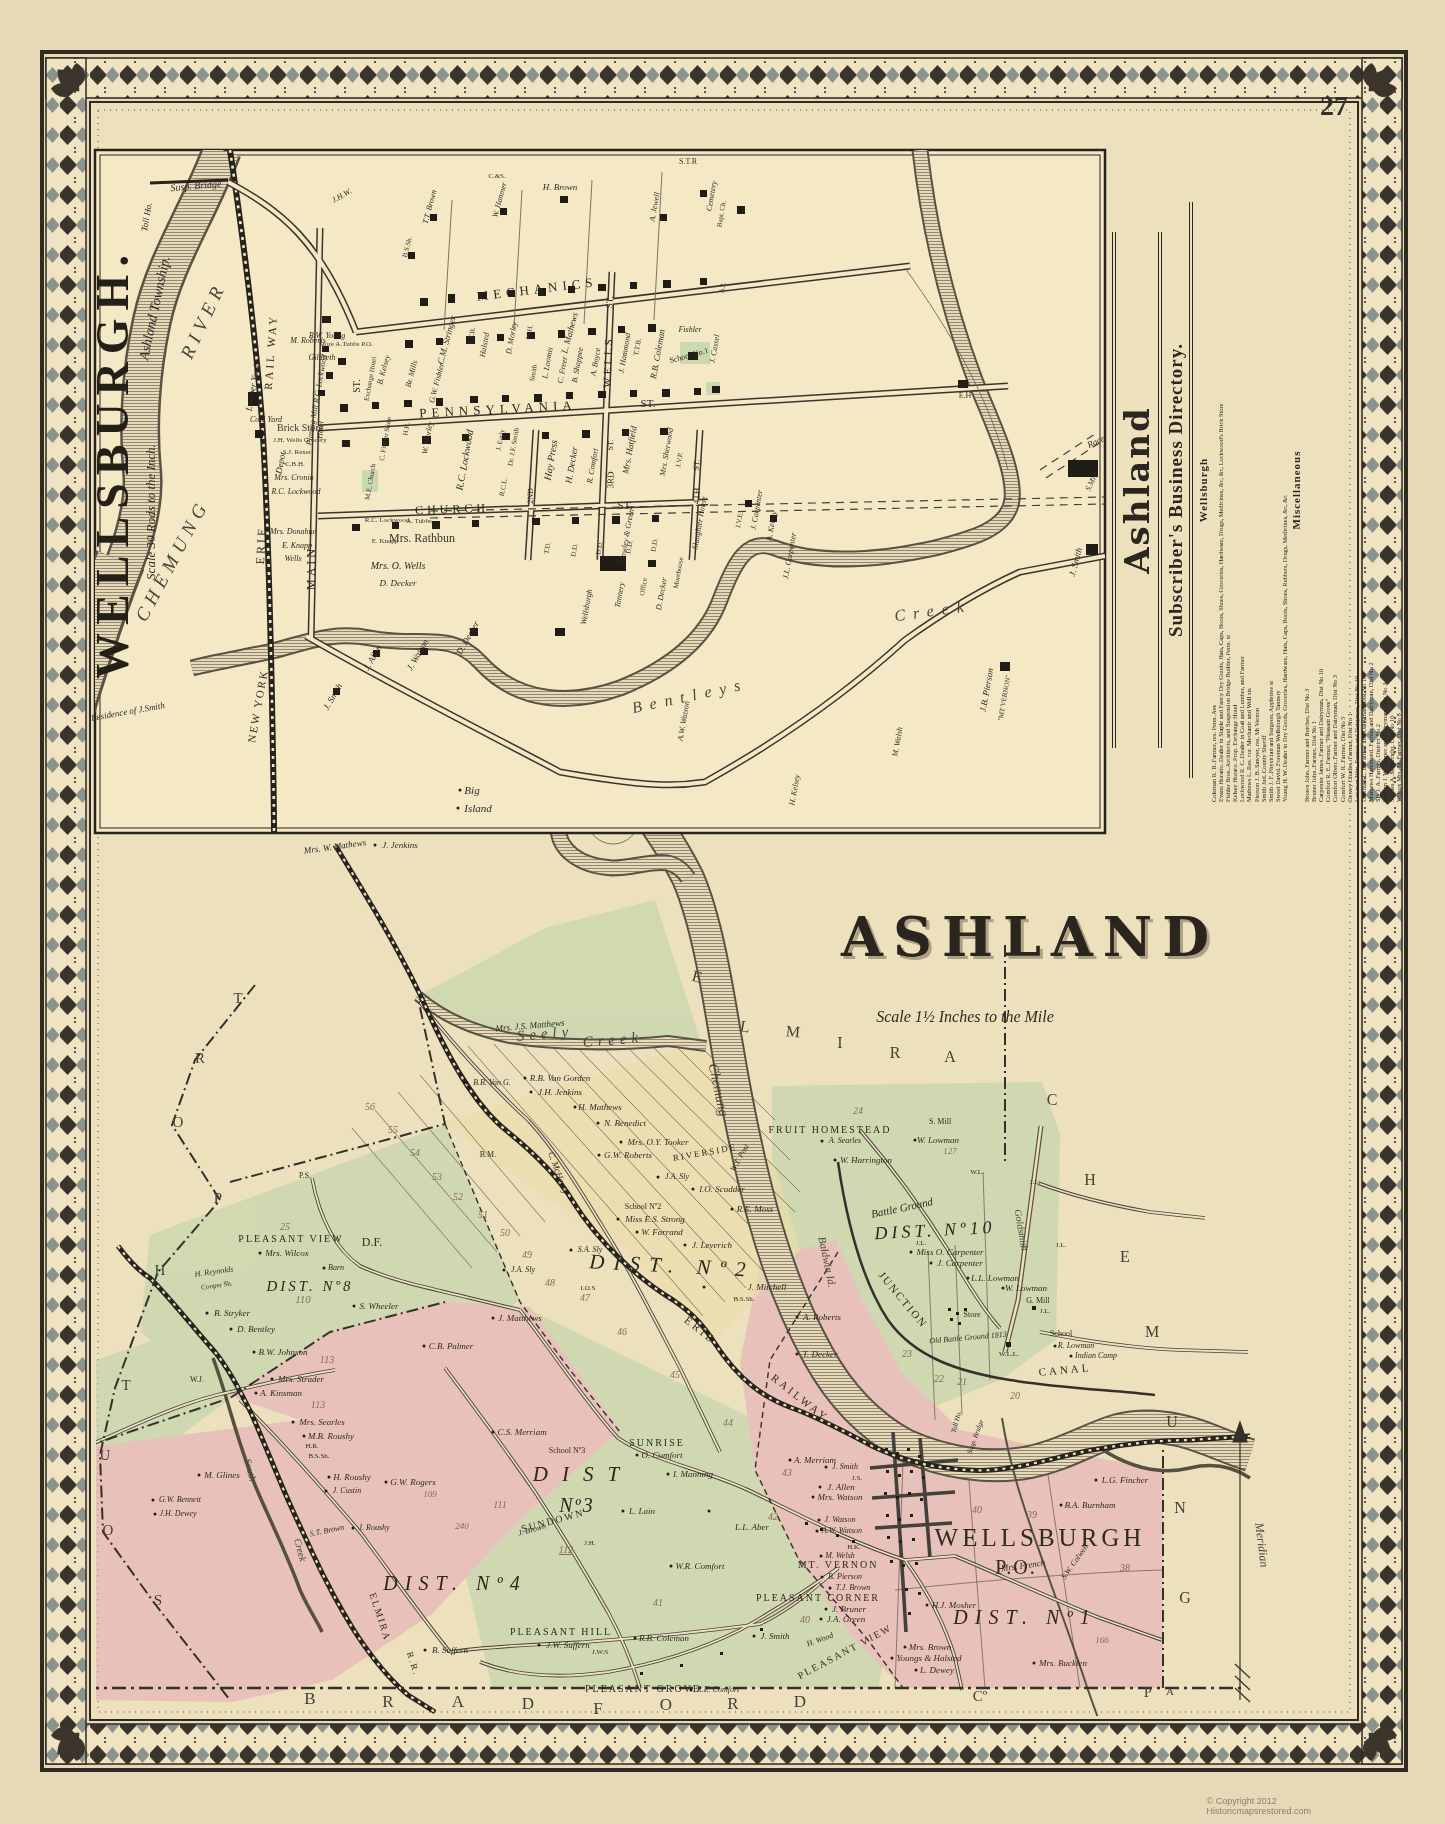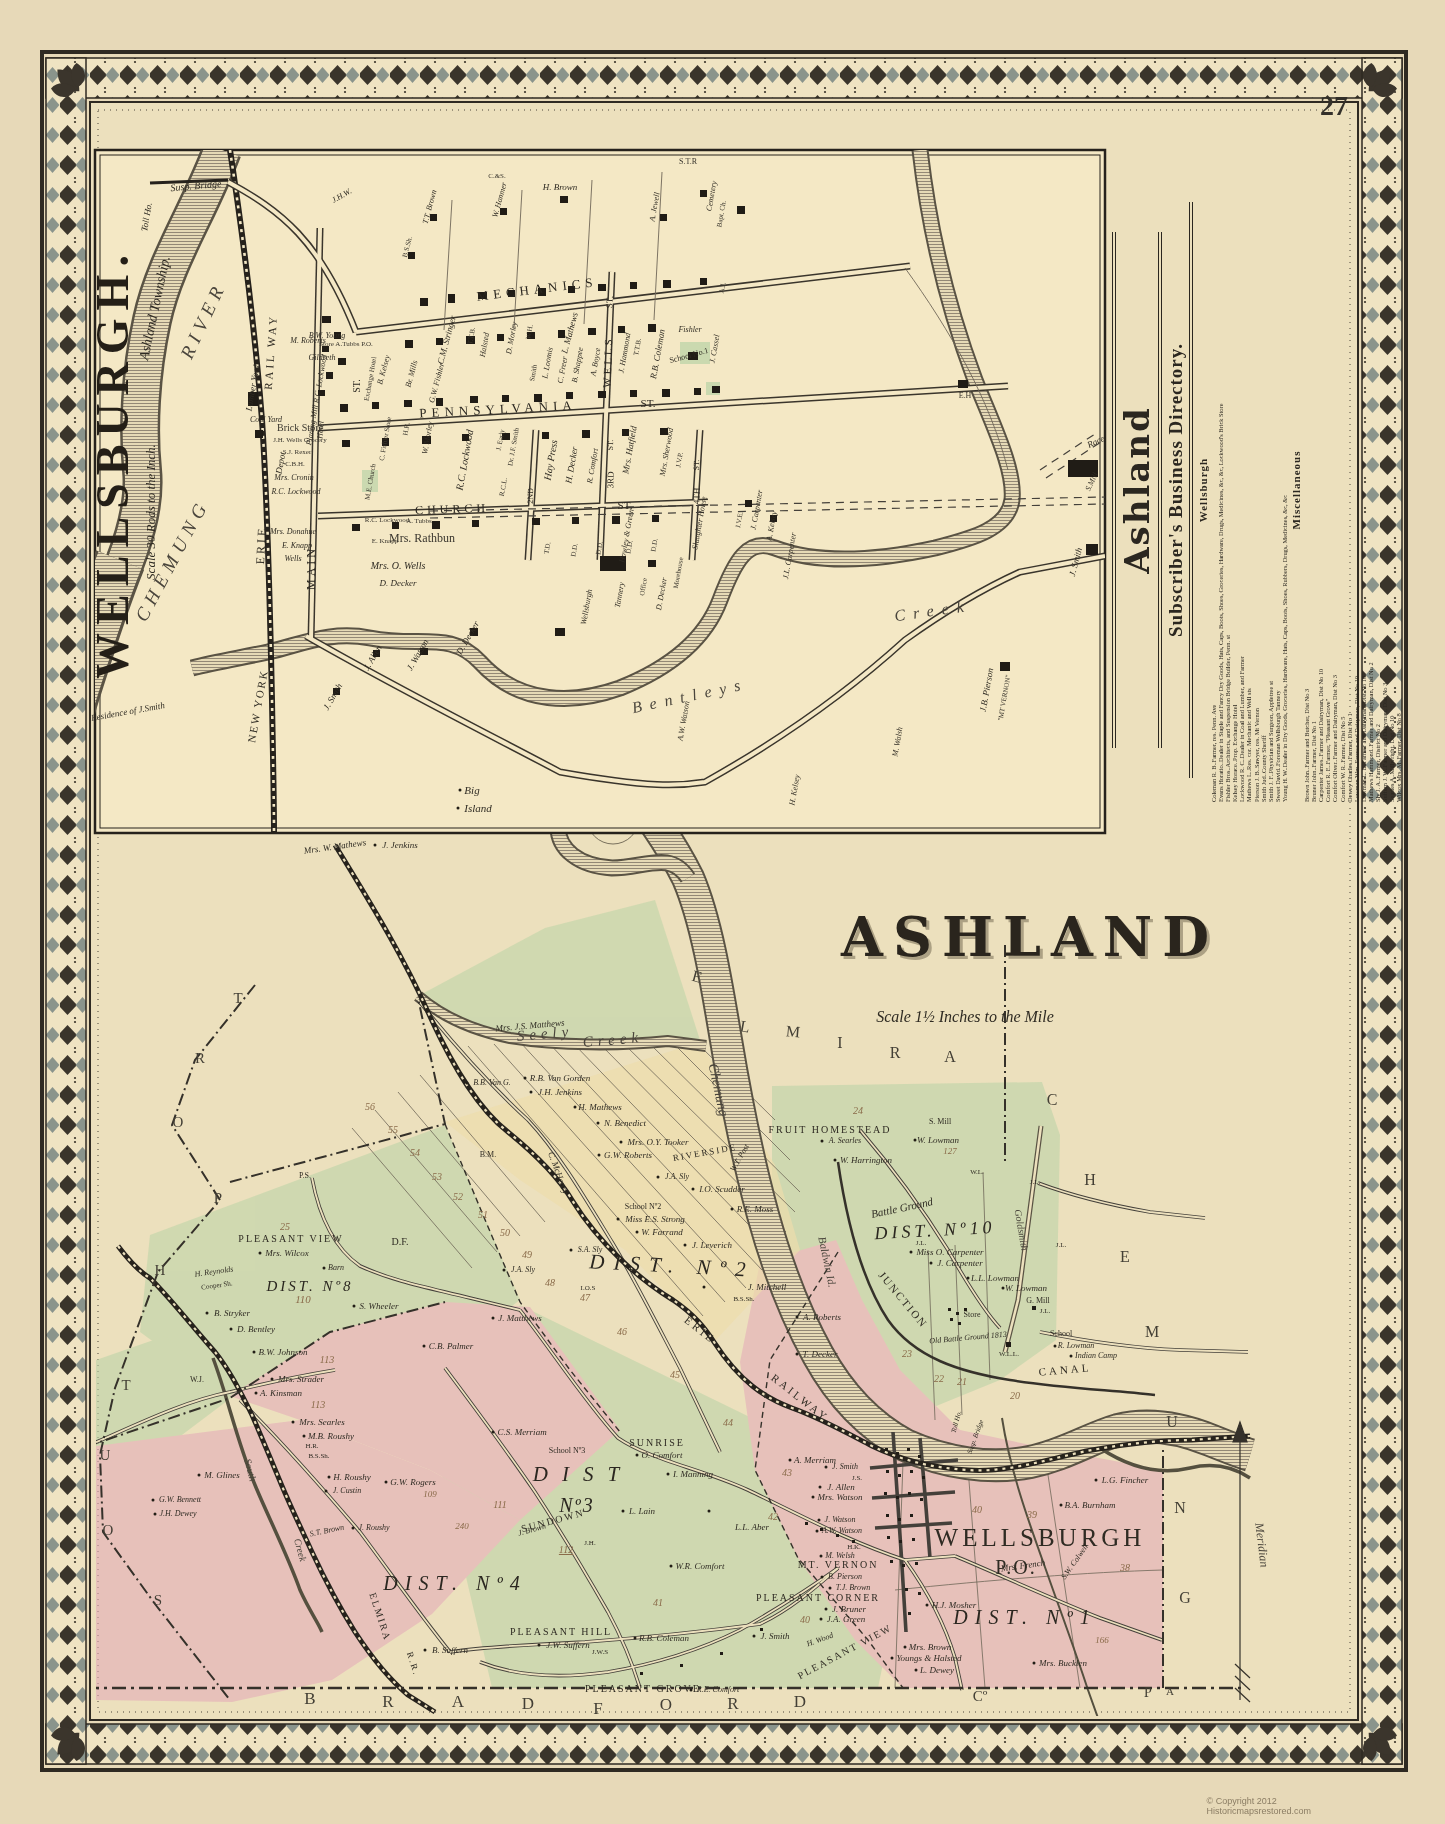--- a/index.html
+++ b/index.html
@@ -527,21 +527,21 @@
     <span class="lb i" style="left: 820px; top: 1354px; font-size: 9px; transform: translate(-50%, -50%) rotate(0deg);">T. Decker</span>
     <i class="dot" style="left: 796.775px; top: 1354px;"></i>
     <span class="lb i" style="left: 558px; top: 1173px; font-size: 9px; transform: translate(-50%, -50%) rotate(70deg);">C. McHenry</span>
     <span class="lb n" style="left: 488px; top: 1155px; font-size: 8px; transform: translate(-50%, -50%) rotate(0deg);">B.M.</span>
     <span class="lb i" style="left: 590px; top: 1250px; font-size: 8px; transform: translate(-50%, -50%) rotate(0deg);">S.A. Sly</span>
     <i class="dot" style="left: 570.6px; top: 1250px;"></i>
     <span class="lb i" style="left: 523px; top: 1270px; font-size: 8px; transform: translate(-50%, -50%) rotate(0deg);">J.A. Sly</span>
     <i class="dot" style="left: 503.6px; top: 1270px;"></i>
     <span class="lb n" style="left: 588px; top: 1288px; font-size: 7px; transform: translate(-50%, -50%) rotate(0deg);">I.O.S</span>
     <span class="lb n" style="left: 305px; top: 1176px; font-size: 8px; transform: translate(-50%, -50%) rotate(0deg);">P.S.</span>
-    <span class="lb n" style="left: 372px; top: 1242px; font-size: 10px; transform: translate(-50%, -50%) rotate(0deg); margin-left: 28px;">D.F.</span>
+    <span class="lb n" style="left: 372px; top: 1242px; font-size: 12px; transform: translate(-50%, -50%) rotate(0deg);">D.F.</span>
     <span class="lb i" style="left: 287px; top: 1253px; font-size: 9px; transform: translate(-50%, -50%) rotate(0deg);">Mrs. Wilcox</span>
     <i class="dot" style="left: 259.725px; top: 1253px;"></i>
     <span class="lb i" style="left: 214px; top: 1272px; font-size: 8px; transform: translate(-50%, -50%) rotate(-8deg);">H. Reynolds</span>
     <span class="lb n" style="left: 217px; top: 1286px; font-size: 7px; transform: translate(-50%, -50%) rotate(-8deg);">Cooper Sh.</span>
     <span class="lb i" style="left: 232px; top: 1313px; font-size: 9px; transform: translate(-50%, -50%) rotate(0deg);">B. Stryker</span>
     <i class="dot" style="left: 206.75px; top: 1313px;"></i>
     <span class="lb i" style="left: 256px; top: 1329px; font-size: 9px; transform: translate(-50%, -50%) rotate(0deg);">D. Bentley</span>
     <i class="dot" style="left: 230.75px; top: 1329px;"></i>
     <span class="lb i" style="left: 283px; top: 1352px; font-size: 9px; transform: translate(-50%, -50%) rotate(0deg);">B.W. Johnson</span>
     <i class="dot" style="left: 253.7px; top: 1352px;"></i>

